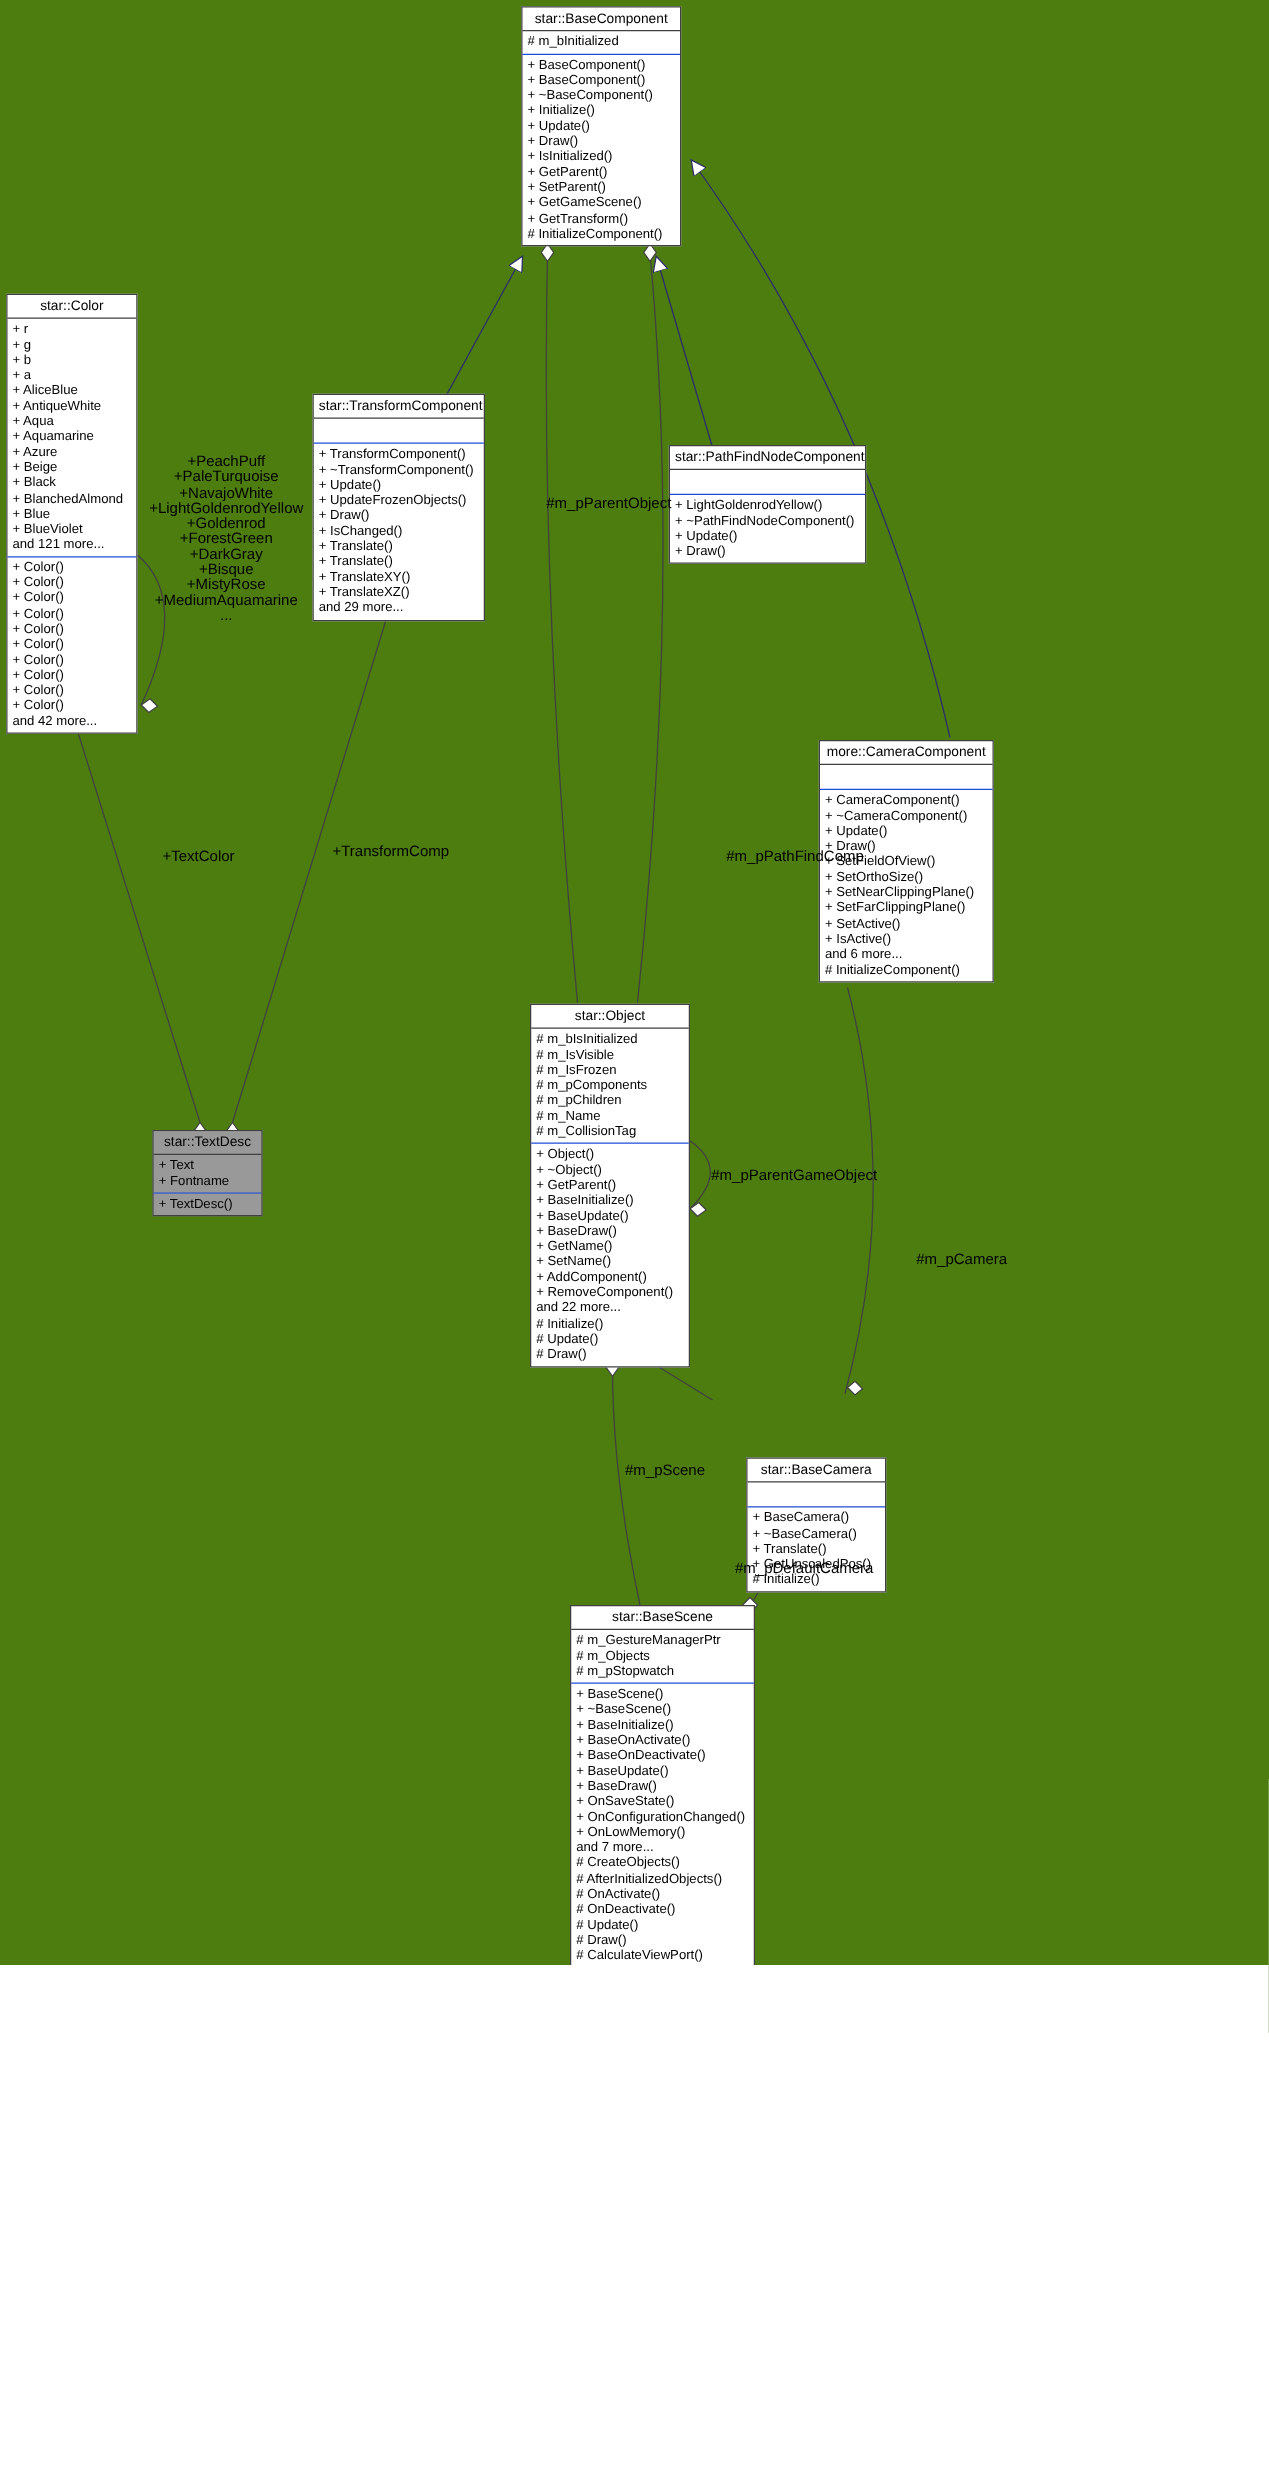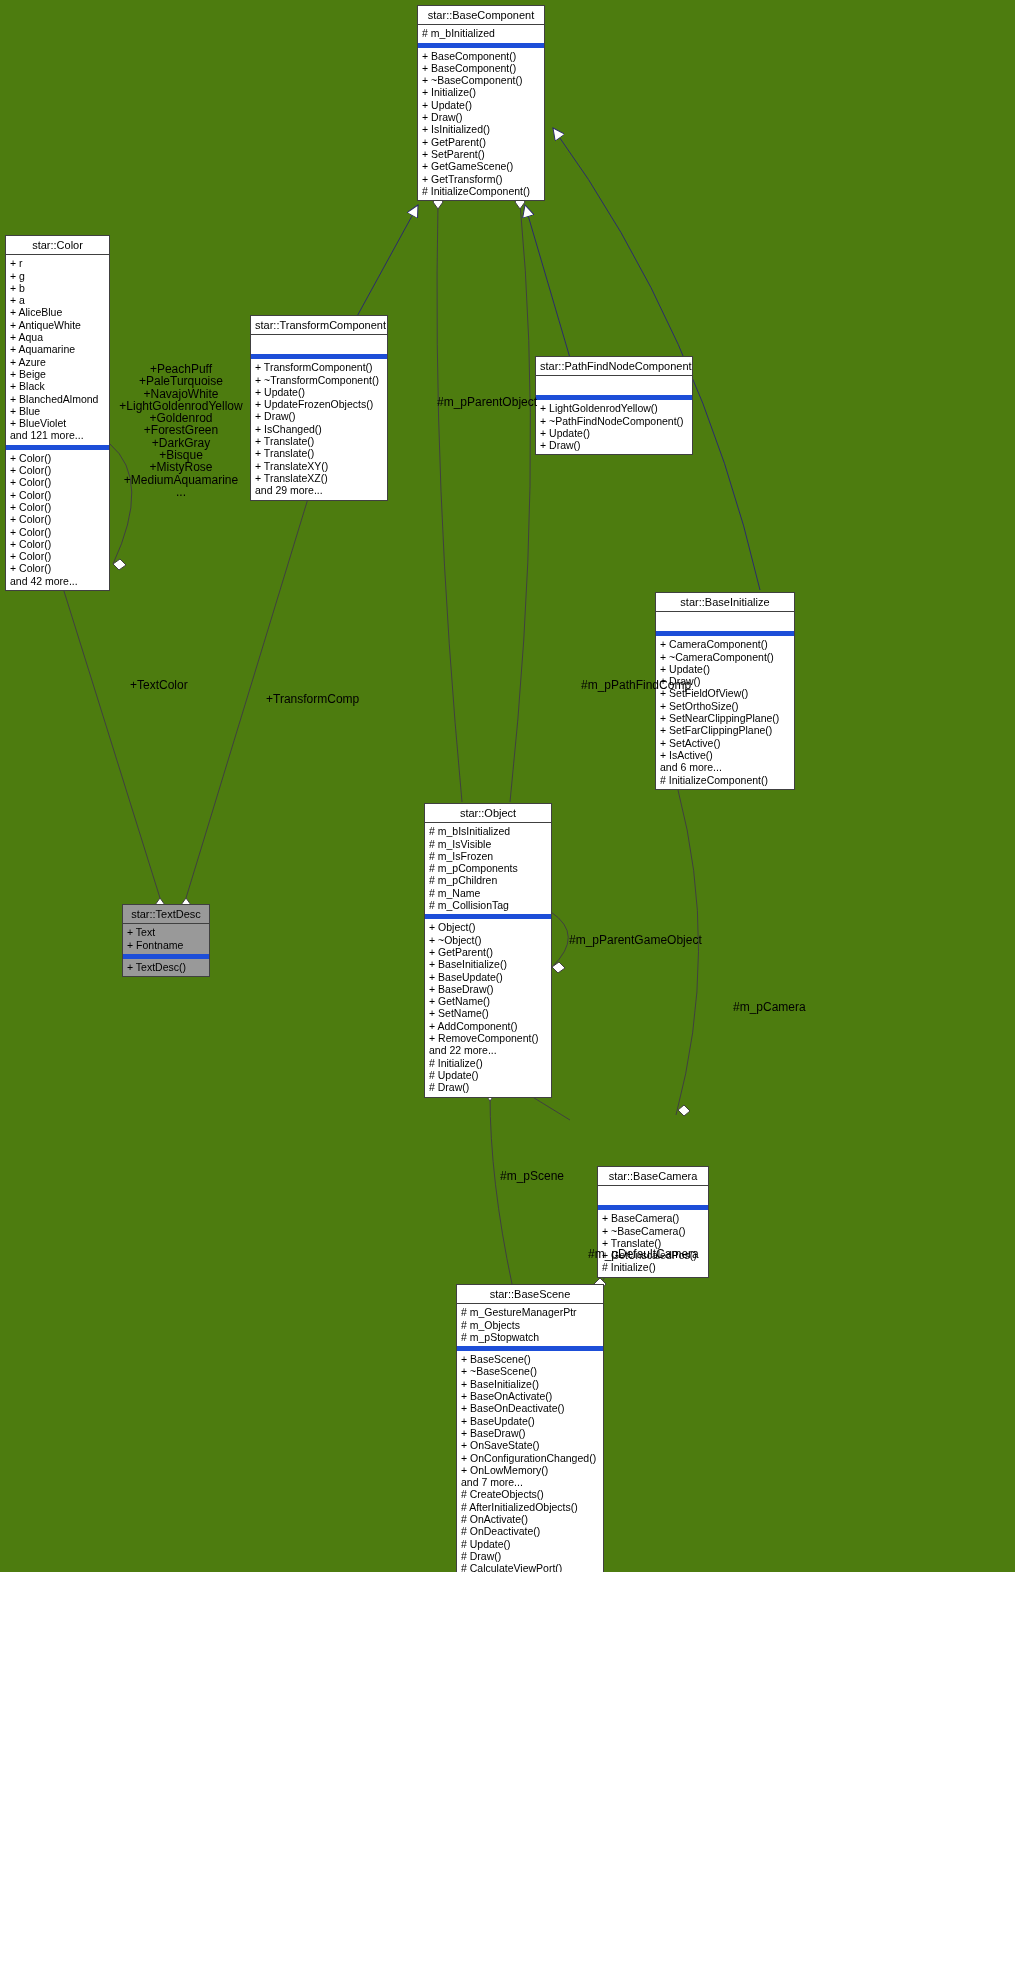--- a/index.html
+++ b/index.html
@@ -36,21 +36,21 @@
     padding:3px 4px 3px 4px;
     border-bottom:1px solid #404040;
     white-space:nowrap;
     font-size:11px;
   }
   .node .attrs,.node .ops{
     padding:2px 4px 3px 4px;
     white-space:nowrap;
   }
   .node .attrs{
-    border-bottom:5px solid #1d4ed8;
+    border-bottom:1px solid #1d4ed8;
     min-height:7px;
   }
   .node .row{
     white-space:nowrap;
     overflow:hidden;
   }
   .node.highlight{
     background:#999999;
   }
   .node.highlight .title,
@@ -196,21 +196,21 @@
     <div class="attrs" style="height:14px;"></div>
     <div class="ops">
       <div class="row">+ LightGoldenrodYellow()</div>
       <div class="row">+ ~PathFindNodeComponent()</div>
       <div class="row">+ Update()</div>
       <div class="row">+ Draw()</div>
     </div>
   </div>
 
   <div class="node" style="left:655px;top:592px;width:140px;">
-    <div class="title">star::BaseInitialize</div>
+    <div class="title">more::CameraComponent</div>
     <div class="attrs" style="height:14px;"></div>
     <div class="ops">
       <div class="row">+ CameraComponent()</div>
       <div class="row">+ ~CameraComponent()</div>
       <div class="row">+ Update()</div>
       <div class="row">+ Draw()</div>
       <div class="row">+ SetFieldOfView()</div>
       <div class="row">+ SetOrthoSize()</div>
       <div class="row">+ SetNearClippingPlane()</div>
       <div class="row">+ SetFarClippingPlane()</div>
@@ -313,21 +313,21 @@
     <span class="l">+Bisque</span>
     <span class="l">+MistyRose</span>
     <span class="l">+MediumAquamarine</span>
     <span class="l">...</span>
   </div>
 
   <div class="elabel" style="left:130px;top:679px;">
     <span>+TextColor</span>
   </div>
 
-  <div class="elabel" style="left:266px;top:693px;">
+  <div class="elabel" style="left:266px;top:675px;">
     <span>+TransformComp</span>
   </div>
 
   <div class="elabel" style="left:437px;top:396px;">
     <span>#m_pParentObject</span>
   </div>
 
   <div class="elabel" style="left:581px;top:679px;">
     <span>#m_pPathFindComp</span>
   </div>

